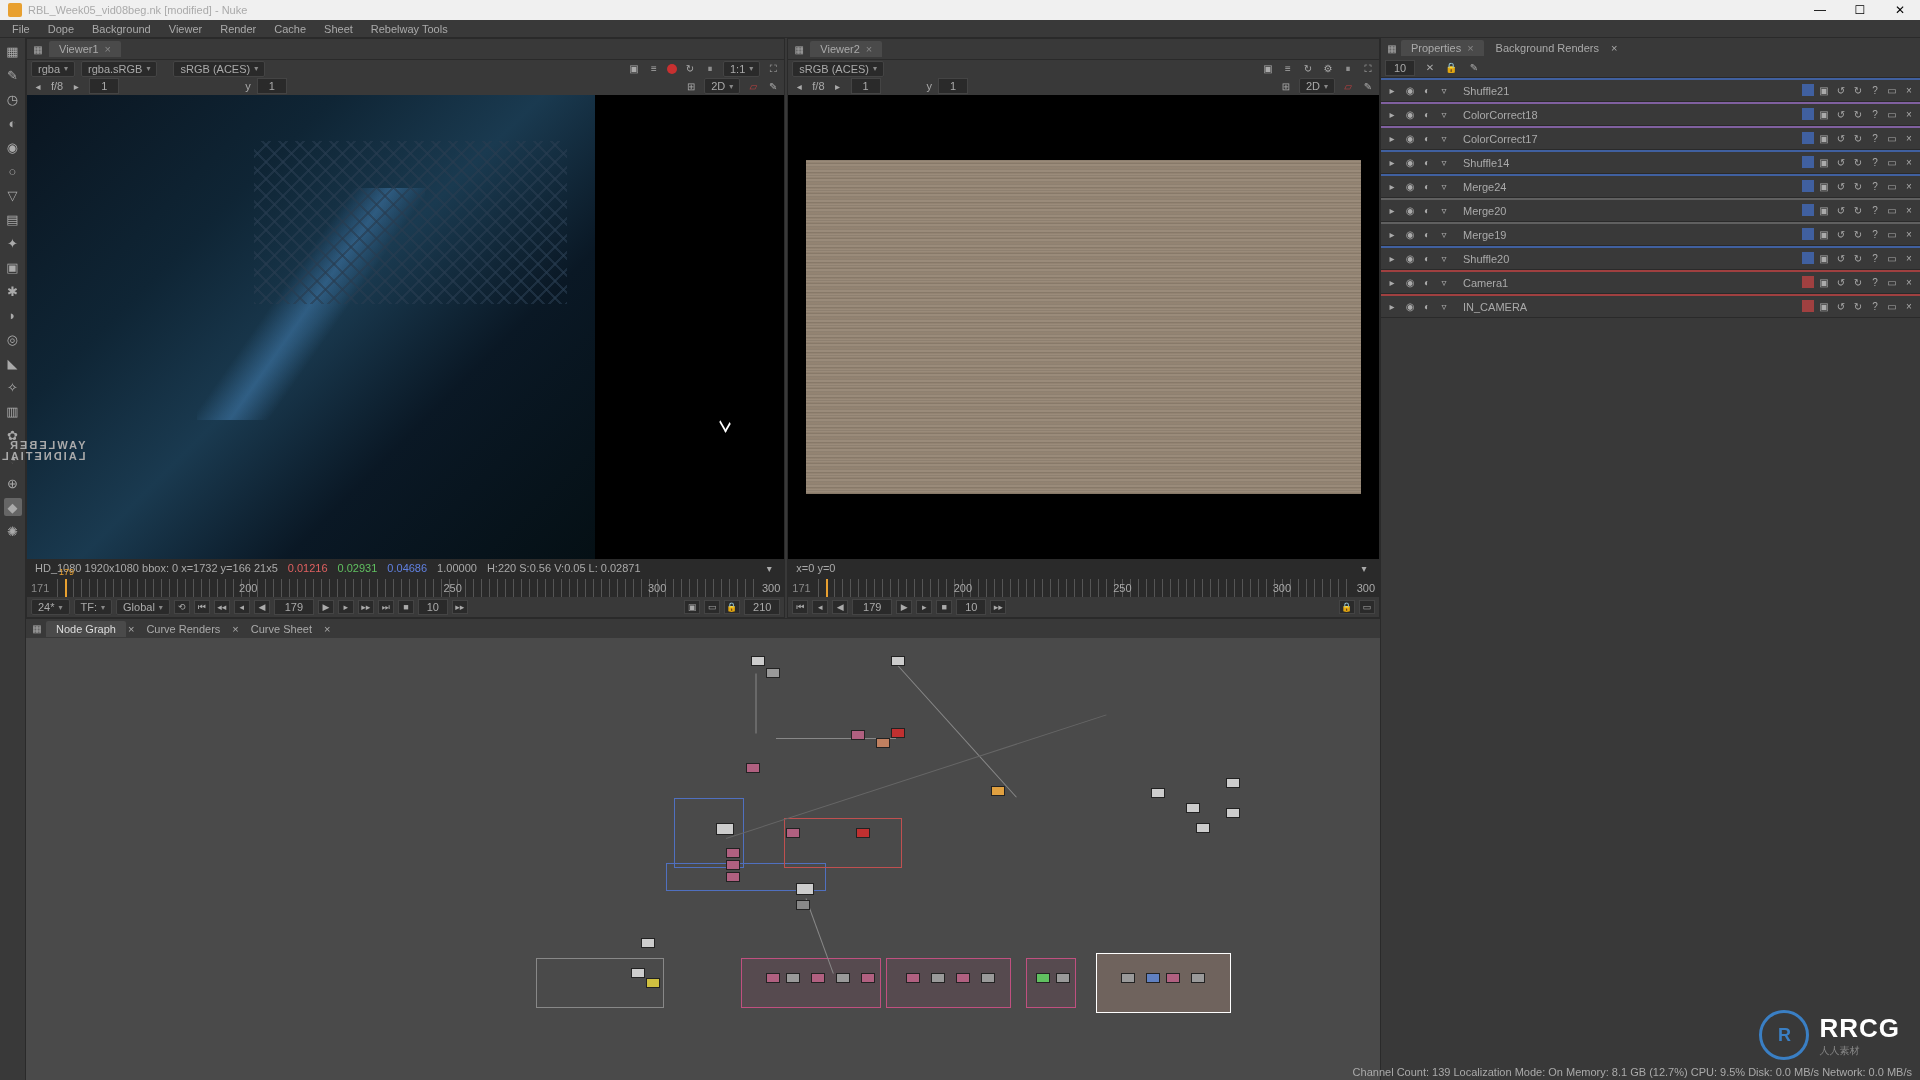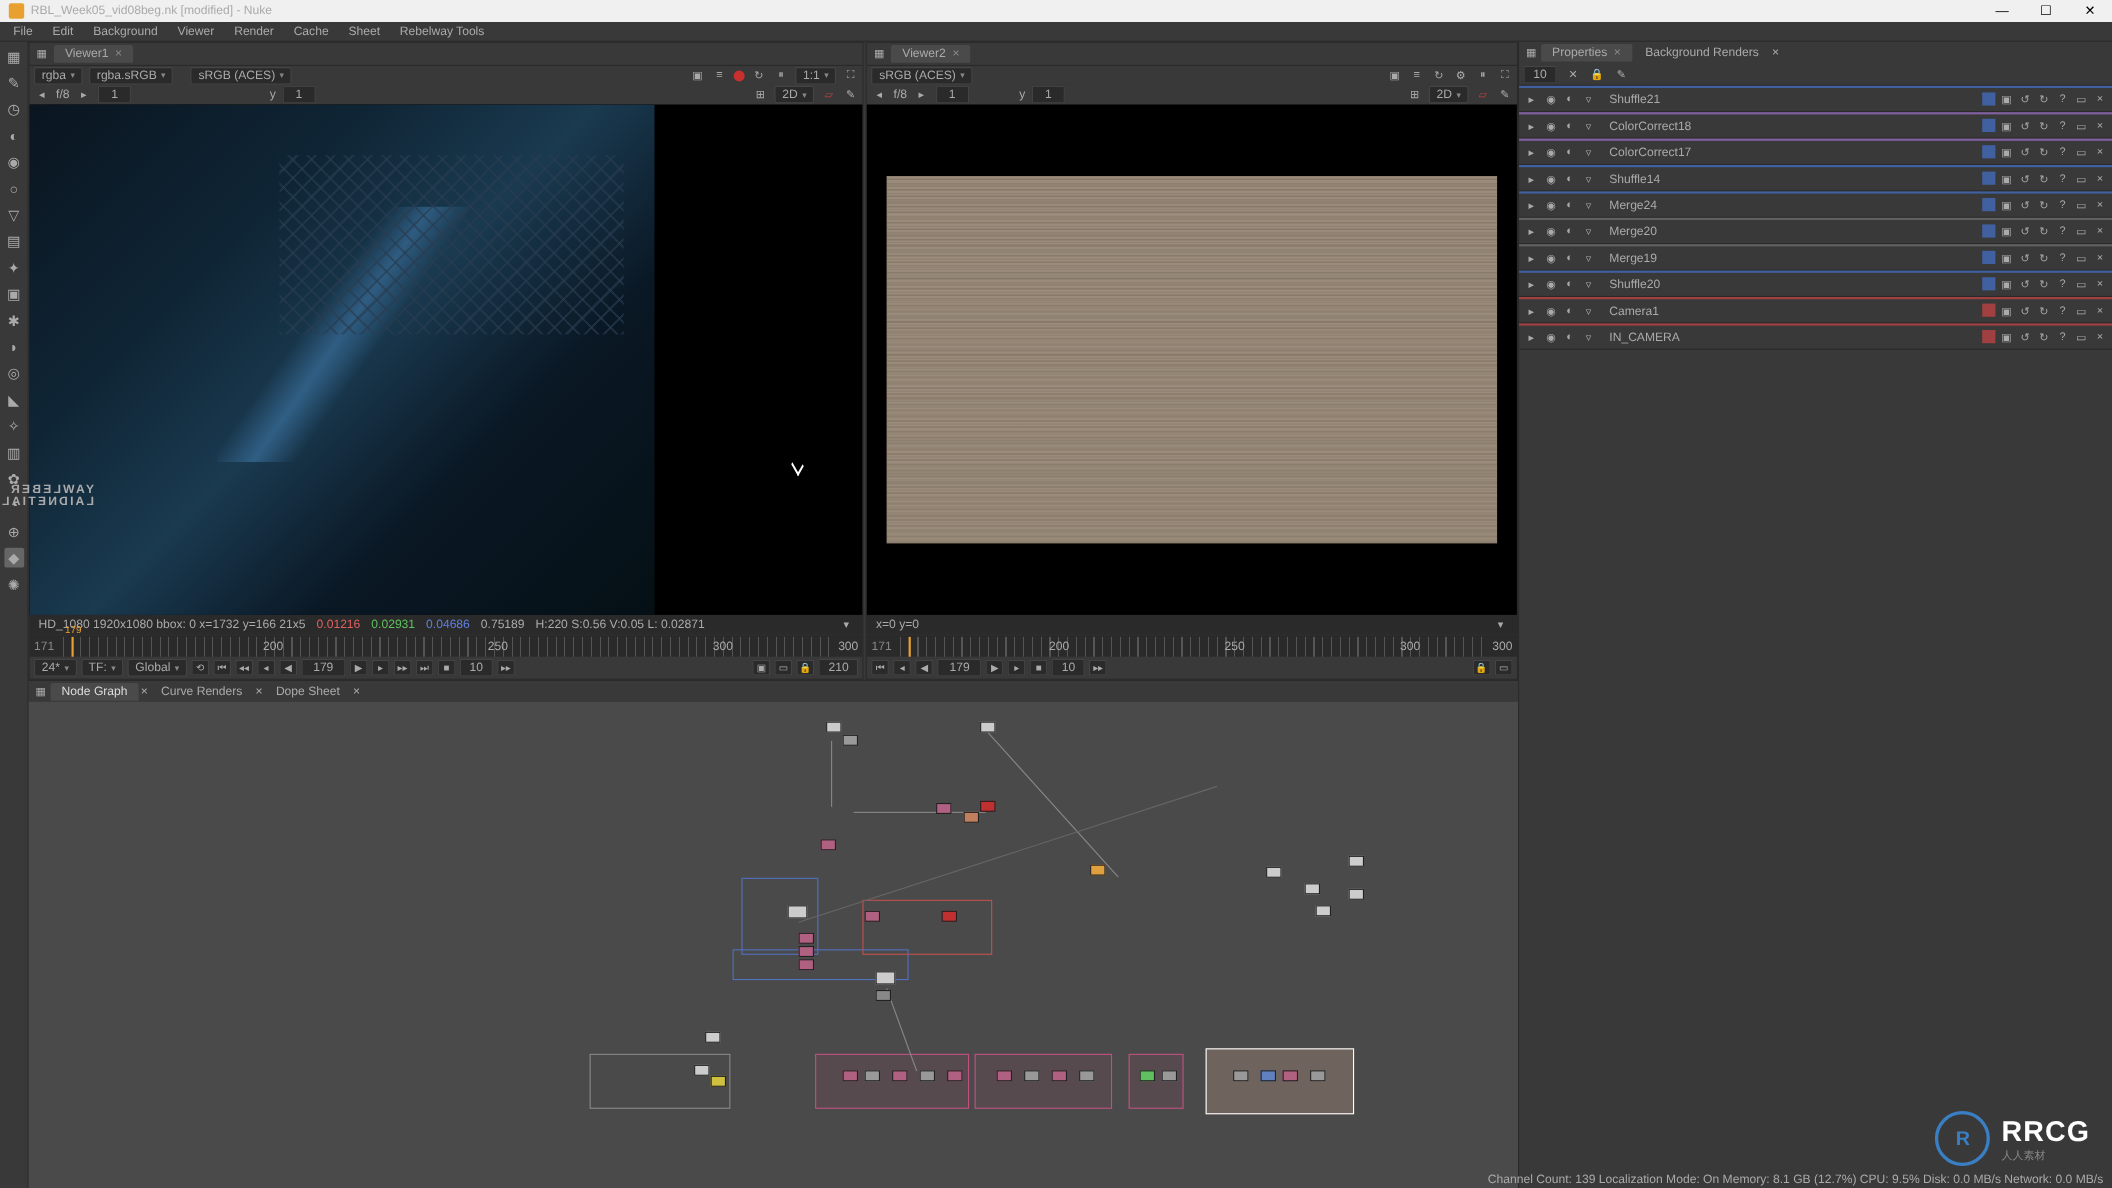--- a/index.html
+++ b/index.html
@@ -97,21 +97,21 @@
   <span>RBL_Week05_vid08beg.nk [modified] - Nuke</span>
 </div>
 <div class="win-controls">
   <div class="win-btn">—</div>
   <div class="win-btn">☐</div>
   <div class="win-btn">✕</div>
 </div>
 
 <div class="menubar">
   <span>File</span>
-  <span>Edit</span>
+  <span>Dope</span>
   <span>Background</span>
   <span>Viewer</span>
   <span>Render</span>
   <span>Cache</span>
   <span>Sheet</span>
   <span>Rebelway Tools</span>
 </div>
 
 <div class="main-container">
 
@@ -191,21 +191,21 @@
           <div class="overlay-label">overlay off</div>
           <div class="render-img">
             <div class="render-structure"></div>
           </div>
         </div>
         <div class="viewer-info">
           <span>HD_1080 1920x1080  bbox: 0   x=1732 y=166 21x5</span>
           <span class="val-r">0.01216</span>
           <span class="val-g">0.02931</span>
           <span class="val-b">0.04686</span>
-          <span>0.75189</span>
+          <span>1.00000</span>
           <span>H:220 S:0.56 V:0.05  L: 0.02871</span>
           <span style="margin-left:auto" class="tb-icon">▾</span>
         </div>
       </div>
 
       <div class="viewer-pane" style="flex:0.78">
         <div class="pane-header">
           <span class="tb-icon">▦</span>
           <div class="tab">
               <span>Viewer2</span>
@@ -317,21 +317,21 @@
         </div>
       </div>
     </div>
 
     <div class="bottom-tabs">
       <span class="tb-icon">▦</span>
       <div class="btab active">Node Graph</div>
       <span class="x">×</span>
       <div class="btab">Curve Renders</div>
       <span class="x">×</span>
-      <div class="btab">Dope Sheet</div>
+      <div class="btab">Curve Sheet</div>
       <span class="x">×</span>
     </div>
 
     <div class="node-graph">
 
       <div class="ng-box" style="left:648px;top:160px;width:70px;height:70px;border-color:#5070c0"></div>
       <div class="ng-box" style="left:640px;top:225px;width:160px;height:28px;border-color:#5070c0"></div>
       <div class="ng-box" style="left:758px;top:180px;width:118px;height:50px;border-color:#c05050"></div>
       <div class="ng-box" style="left:715px;top:320px;width:140px;height:50px;border-color:#c05080;background:rgba(192,80,128,0.1)"></div>
       <div class="ng-box" style="left:860px;top:320px;width:125px;height:50px;border-color:#c05080;background:rgba(192,80,128,0.1)"></div>

